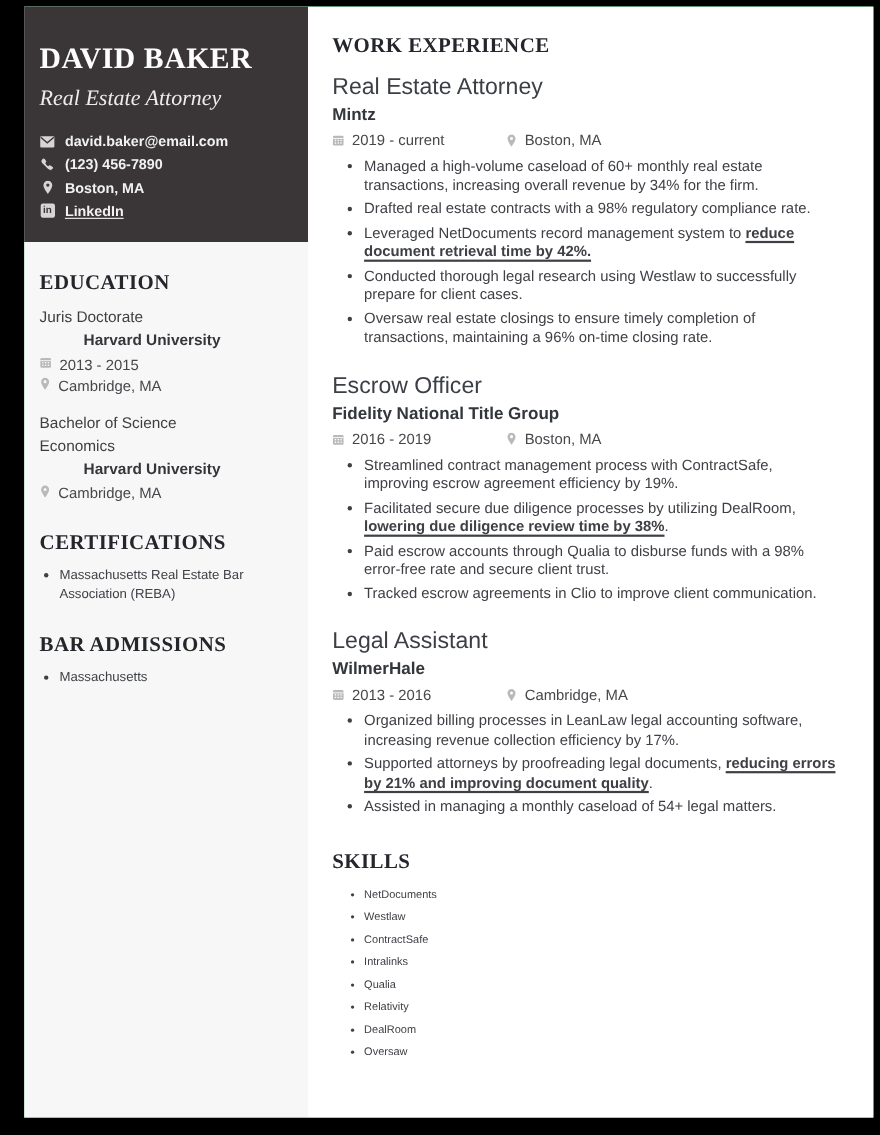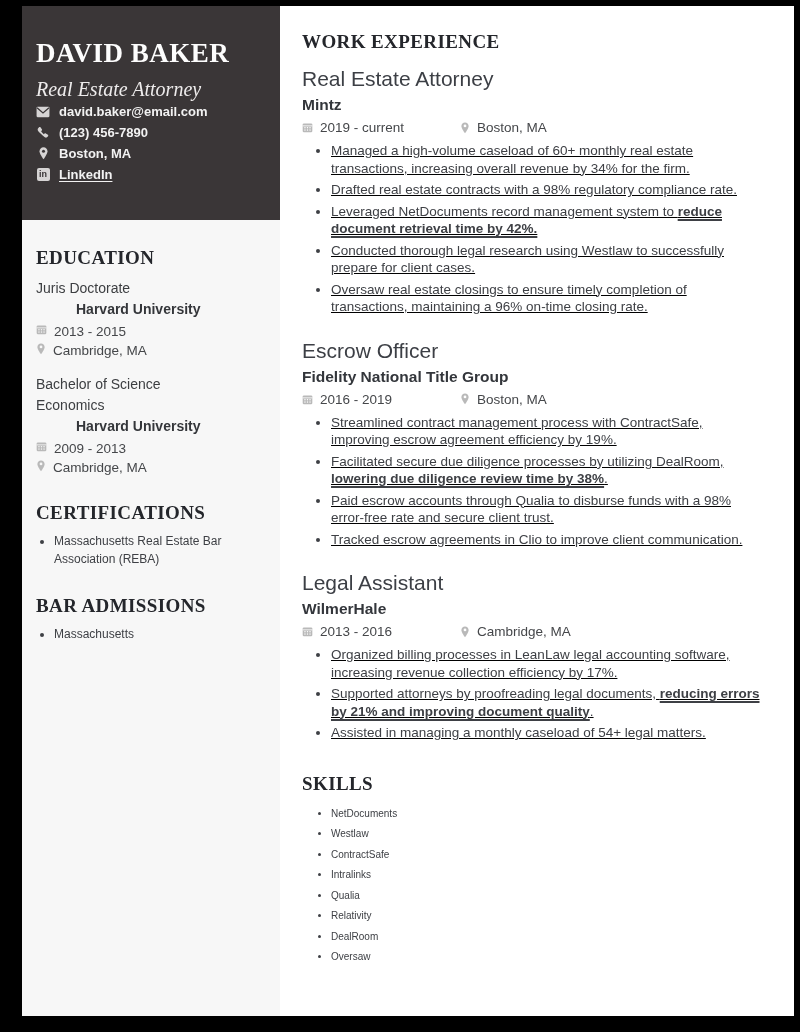--- a/index.html
+++ b/index.html
@@ -21,21 +21,21 @@
     background:#3a3637; height:214px; padding:32px 14px 0 14px; color:#f2f0f0;
   }
   .person-name {
     font-family:"Liberation Serif", serif; font-weight:700;
     font-size:27px; letter-spacing:0.5px; color:#fdfdfd;
   }
   .person-title {
     font-family:"Liberation Serif", serif; font-style:italic;
     font-size:20px; color:#eeecec; margin-top:9px;
   }
-  .contact { list-style:none; }
+  .contact { list-style:none; margin-top:17px; }
   .contact li { display:flex; align-items:center; gap:9px; height:21px; font-size:13px; font-weight:600; color:#f2f2f2; }
   .contact .cicon { width:14px; display:inline-flex; justify-content:center; color:#d6d4d4; flex-shrink:0; }
   .contact a { color:#f2f2f2; text-decoration:underline; text-underline-offset:2px; }
   .linkedin-glyph {
     width:13px; height:13px; border-radius:2px; background:#d6d4d4; color:#3a3637;
     display:inline-flex; align-items:center; justify-content:center;
     font-size:9px; font-weight:700; line-height:1;
   }
   .linkedin-glyph::before { content:"in"; }
 
@@ -60,21 +60,21 @@
     letter-spacing:0.4px; color:#24262b;
   }
   .job { margin-top:14px; }
   .job + .job { margin-top:23px; }
   .job-title { font-size:21px; font-weight:400; color:#3c3f45; }
   .job-company { font-size:15.5px; font-weight:700; color:#33363b; margin-top:5px; }
   .job-meta { display:flex; align-items:flex-end; margin-top:6px; }
   .job-meta .meta-date { display:flex; align-items:center; gap:7px; width:158px; font-size:13.5px; color:#45474a; }
   .job-meta .meta-loc  { display:flex; align-items:center; gap:7px; font-size:13.5px; color:#45474a; }
   .job-meta .micon { color:#b9b9b9; display:inline-flex; flex-shrink:0; }
-  .bullets { list-style:disc; padding-left:29px; margin-top:7px;text-decoration:underline; }
+  .bullets { list-style:disc; padding-left:29px; margin-top:7px; }
   .bullets li { font-size:13.5px; line-height:17.5px; color:#3e4045; margin-bottom:4px; }
   .bullets li::marker { color:#3e4045; }
   .em { font-weight:700; text-decoration:underline; text-decoration-thickness:1.5px; text-underline-offset:2.5px; }
   .skills-section { margin-top:31px; }
   .skills-list { list-style:disc; padding-left:29px; margin-top:9px; }
   .skills-list li { font-size:10px; line-height:20px; color:#3e4045; margin-bottom:0.5px; }
 
   svg { display:block; }
 </style>
 </head>
@@ -158,37 +158,20 @@
           <span>Cambridge, MA</span>
         </div>
       </div>
 
       <div class="edu-item">
         <div class="edu-line">Bachelor of Science</div>
         <div class="edu-line">Economics</div>
         <div class="edu-school">Harvard University</div>
         <div class="meta-row">
           <span class="micon">
-            <svg width="11" height="11" viewBox="0 0 16 16">
-              <rect x="1" y="2" width="14" height="13" rx="1.8" fill="currentColor"></rect>
-              <line x1="1" y1="5.6" x2="15" y2="5.6" stroke="#f7f7f7" stroke-width="1.2"></line>
-              <g fill="#f7f7f7">
-                <rect x="3.4" y="7.4" width="1.8" height="1.8"></rect>
-                  <rect x="7.1" y="7.4" width="1.8" height="1.8"></rect>
-                  <rect x="10.8" y="7.4" width="1.8" height="1.8"></rect>
-                <rect x="3.4" y="10.8" width="1.8" height="1.8"></rect>
-                  <rect x="7.1" y="10.8" width="1.8" height="1.8"></rect>
-                  <rect x="10.8" y="10.8" width="1.8" height="1.8"></rect>
-              </g>
-            </svg>
-          </span>
-          <span>2009 - 2013</span>
-        </div>
-        <div class="meta-row">
-          <span class="micon">
             <svg width="10" height="12" viewBox="0 0 16 19">
               <path d="M8 .5C4.7.5 2.2 3 2.2 6.3 2.2 10.4 8 18 8 18s5.8-7.6 5.8-11.7C13.8 3 11.3.5 8 .5z" fill="currentColor"></path>
               <circle cx="8" cy="6.2" r="2.2" fill="#f7f7f7"></circle>
             </svg>
           </span>
           <span>Cambridge, MA</span>
         </div>
       </div>
     </section>
 

